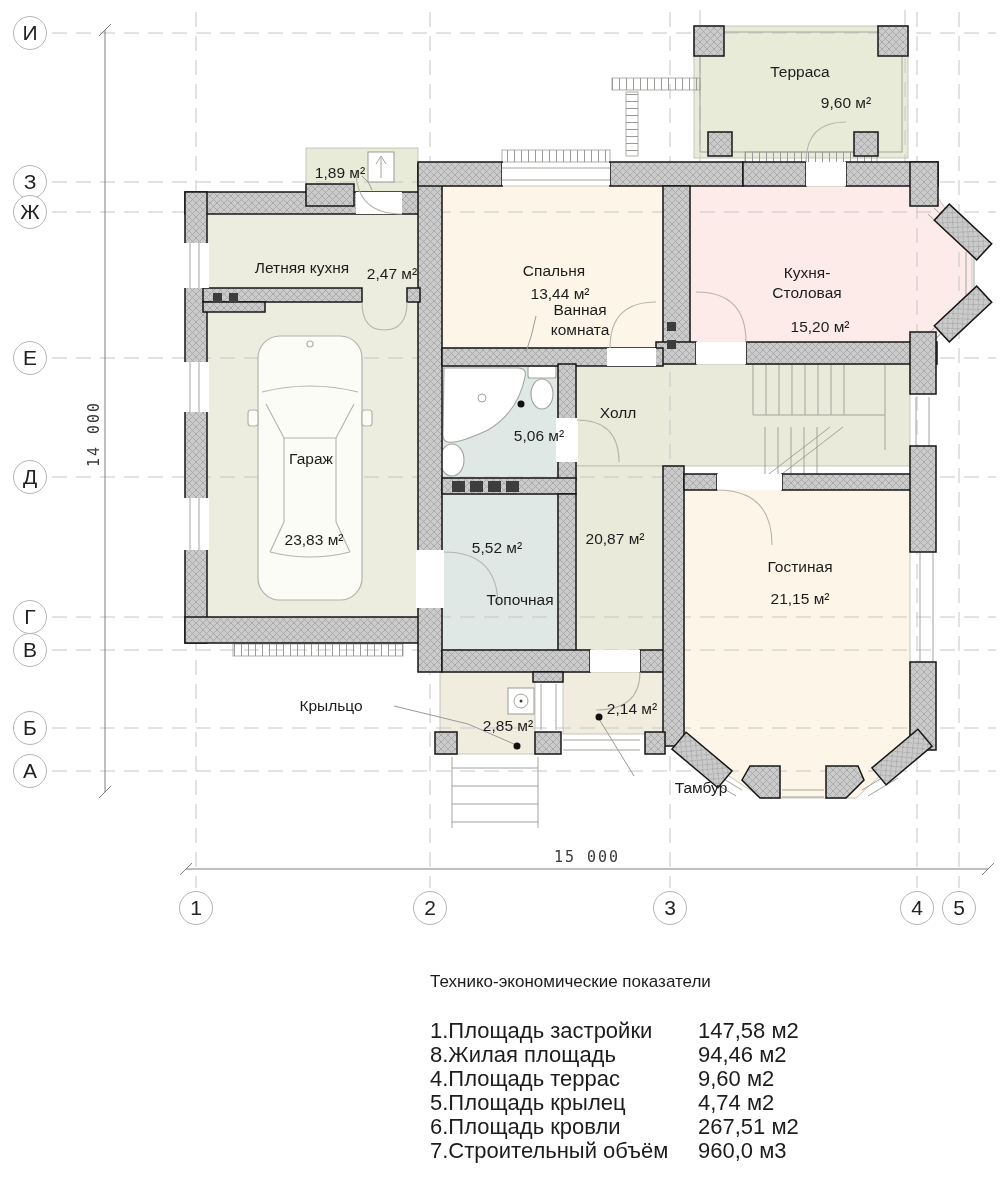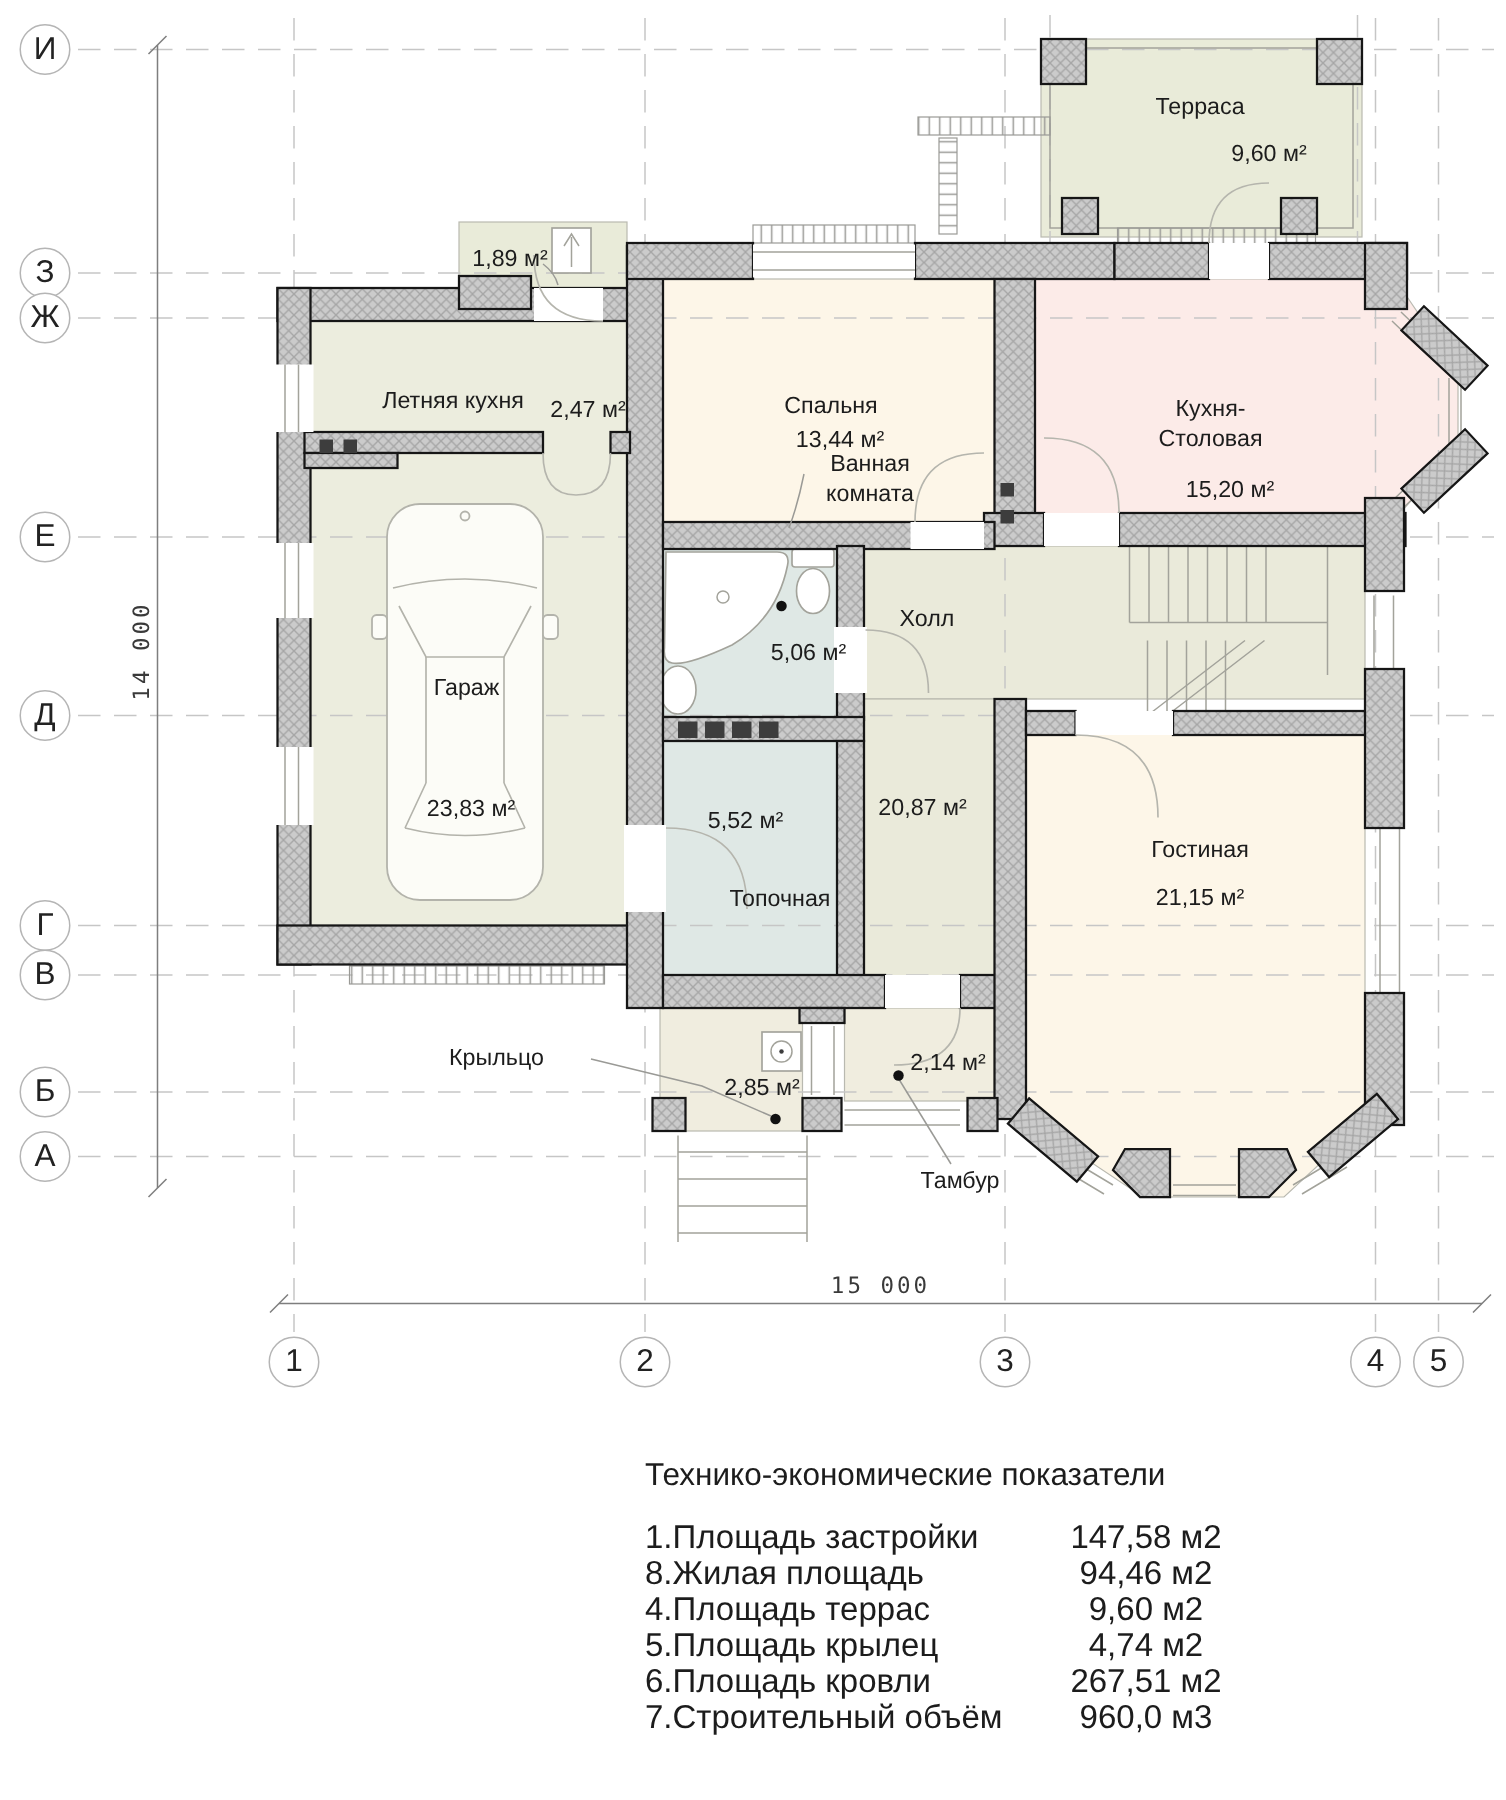--- a/index.html
+++ b/index.html
@@ -33,24 +33,24 @@
   .dimtxt{font-family:"DejaVu Sans Mono",monospace;font-size:15px;fill:#3a3a3a;letter-spacing:2px;}
   
   .axc{position:absolute;width:34px;height:34px;border-radius:50%;border:1px solid #b5b5b5;
        background:#fff;display:flex;align-items:center;justify-content:center;
        font-size:21px;color:#222;box-sizing:border-box;}
   
   .lbl{position:absolute;font-size:15.5px;line-height:20px;white-space:nowrap;transform:translateX(-50%);}
   .lbl.wrap{white-space:normal;text-align:center;}
   
   .teo{position:absolute;left:430px;top:972px;width:400px;}
-  .teo-title{font-size:21px;margin-bottom:17px;}
+  .teo-title{font-size:17px;margin-bottom:27px;}
   .teo-row{display:flex;font-size:22px;line-height:24px;}
   .teo-l{width:268px;}
-  .teo-v{width:132px;text-align:center;}
+  .teo-v{width:132px;text-align:left;}
 </style>
 </head>
 <body>
 
 <div class="canvas">
 
 <svg width="1004" height="950" viewBox="0 0 1004 950">
   <defs>
     <pattern id="hatch" width="7" height="7" patternUnits="userSpaceOnUse">
       <rect class="hatchbg" width="7" height="7"></rect>
@@ -320,21 +320,21 @@
 <div class="lbl" style="left:820px;top:317px">15,20 м²</div>
 <div class="lbl" style="left:311px;top:449px">Гараж</div>
 <div class="lbl" style="left:314px;top:530px">23,83 м²</div>
 <div class="lbl" style="left:618px;top:403px">Холл</div>
 <div class="lbl" style="left:615px;top:529px">20,87 м²</div>
 <div class="lbl" style="left:497px;top:538px">5,52 м²</div>
 <div class="lbl" style="left:520px;top:590px">Топочная</div>
 <div class="lbl" style="left:800px;top:557px">Гостиная</div>
 <div class="lbl" style="left:800px;top:589px">21,15 м²</div>
 <div class="lbl" style="left:632px;top:699px">2,14 м²</div>
-<div class="lbl" style="left:640px;top:778px">Тамбур</div>
+<div class="lbl" style="left:701px;top:778px">Тамбур</div>
 <div class="lbl" style="left:508px;top:716px">2,85 м²</div>
 <div class="lbl" style="left:331px;top:696px">Крыльцо</div>
 
 <div class="teo">
   <div class="teo-title">Технико-экономические показатели</div>
   <div class="teo-row">
     <span class="teo-l">1.Площадь застройки</span>
     <span class="teo-v">147,58 м2</span>
   </div>
   <div class="teo-row">

